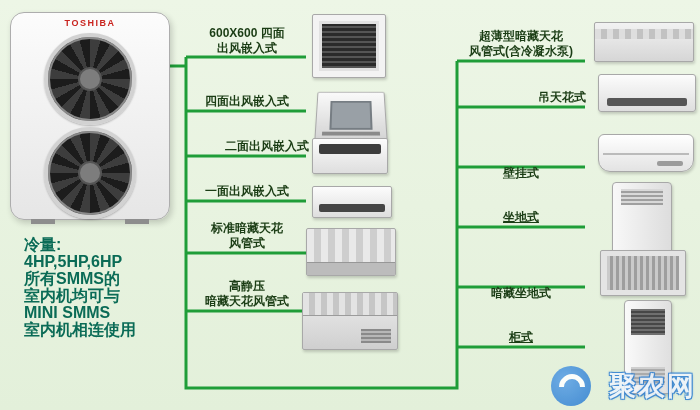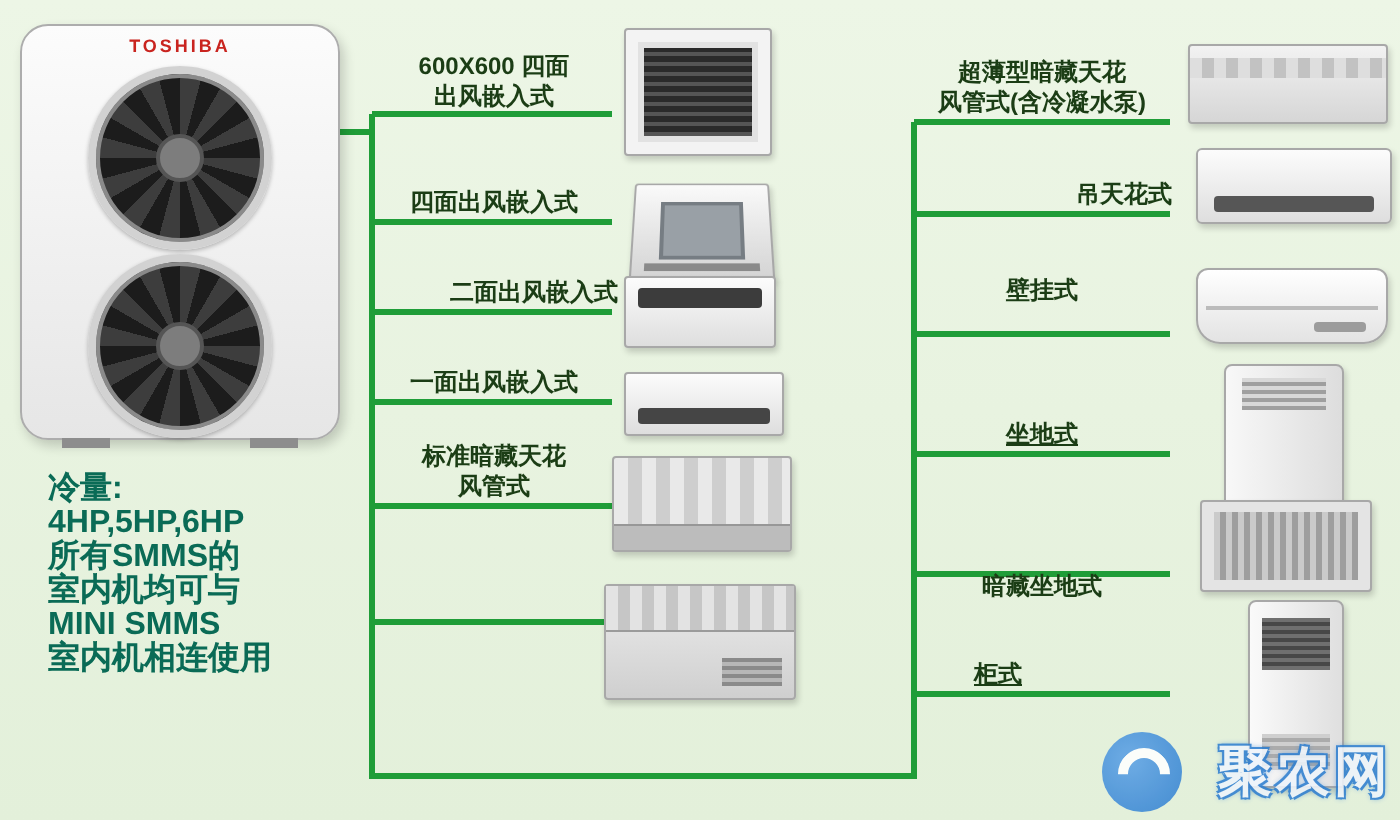--- a/index.html
+++ b/index.html
@@ -147,28 +147,30 @@
 MINI SMMS
 室内机相连使用</div>
 
   <div class="label" style="left:188px; top:26px;  width:118px;">600X600 四面
 出风嵌入式</div>
   <div class="label" style="left:188px; top:94px;  width:118px;">四面出风嵌入式</div>
   <div class="label" style="left:188px; top:139px; width:118px;padding-left:20px;">二面出风嵌入式</div>
   <div class="label" style="left:188px; top:184px; width:118px;">一面出风嵌入式</div>
   <div class="label" style="left:188px; top:221px; width:118px;">标准暗藏天花
 风管式</div>
+  <div class="label" style="left:188px; top:279px; width:118px;">高静压
+暗藏天花风管式</div>
 
   <div class="label" style="left:457px; top:29px;  width:128px;">超薄型暗藏天花
 风管式(含冷凝水泵)</div>
   <div class="label" style="left:479px; top:90px;  width:128px;margin-left:19px;">吊天花式</div>
-  <div class="label" style="left:457px; top:138px; width:128px;">壁挂式</div>
+  <div class="label" style="left:457px; top:166px; width:128px;">壁挂式</div>
   <div class="label" style="left:457px; top:210px; width:128px;text-decoration:underline;">坐地式</div>
   <div class="label" style="left:457px; top:270px; width:128px;margin-top:16px;">暗藏坐地式</div>
-  <div class="label" style="left:435px; top:330px; width:128px;text-decoration:underline;">柜式</div>
+  <div class="label" style="left:457px; top:330px; width:128px;text-decoration:underline;">柜式</div>
 
   <div class="dev cassette600"></div>
   <div class="dev cassette4way"></div>
   <div class="dev cassette2way"></div>
   <div class="dev cassette1way"></div>
   <div class="dev duct-std"></div>
   <div class="dev duct-high"></div>
 
   <div class="dev duct-slim"></div>
   <div class="dev ceiling-susp"></div>

